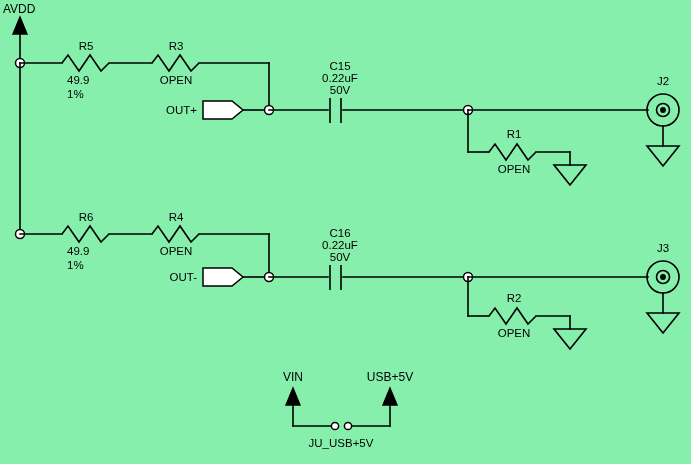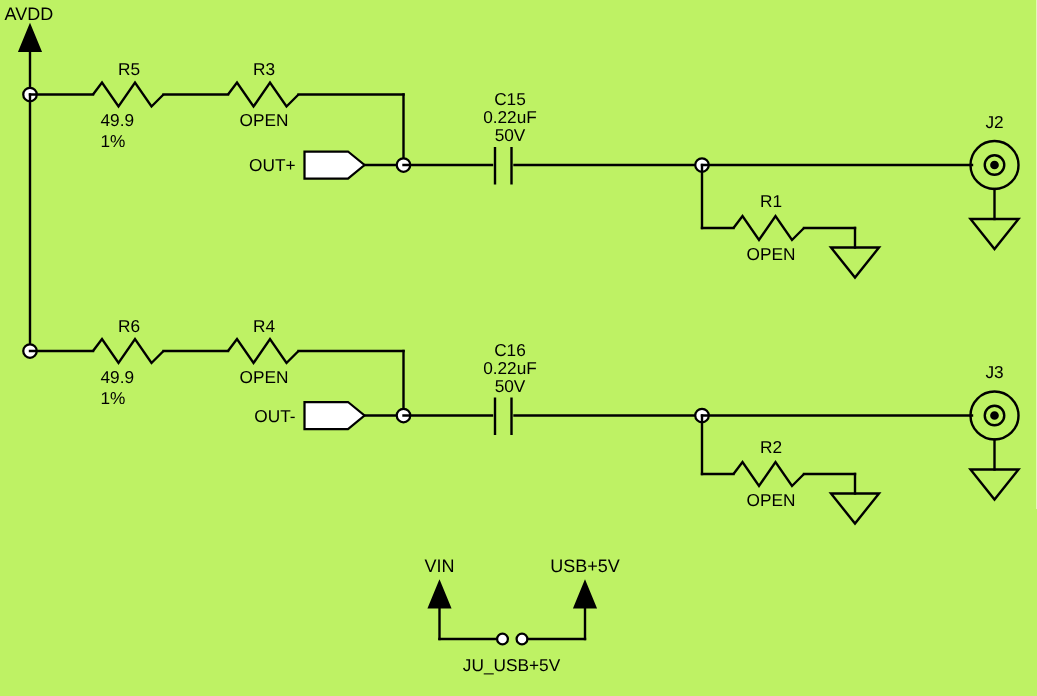--- a/index.html
+++ b/index.html
@@ -8,21 +8,21 @@
     padding: 0;
     background: #ffffff;
   }
   body {
     font-family: "Liberation Sans", sans-serif;
   }
   #schematic-root {
     position: relative;
     width: 691px;
     height: 464px;
-    background: #bef264;
+    background: #86efac;
     overflow: hidden;
   }
   svg#schematic-svg {
     display: block;
     width: 691px;
     height: 464px;
   }
   .wire {
     stroke: #000000;
     stroke-width: 1.6;

